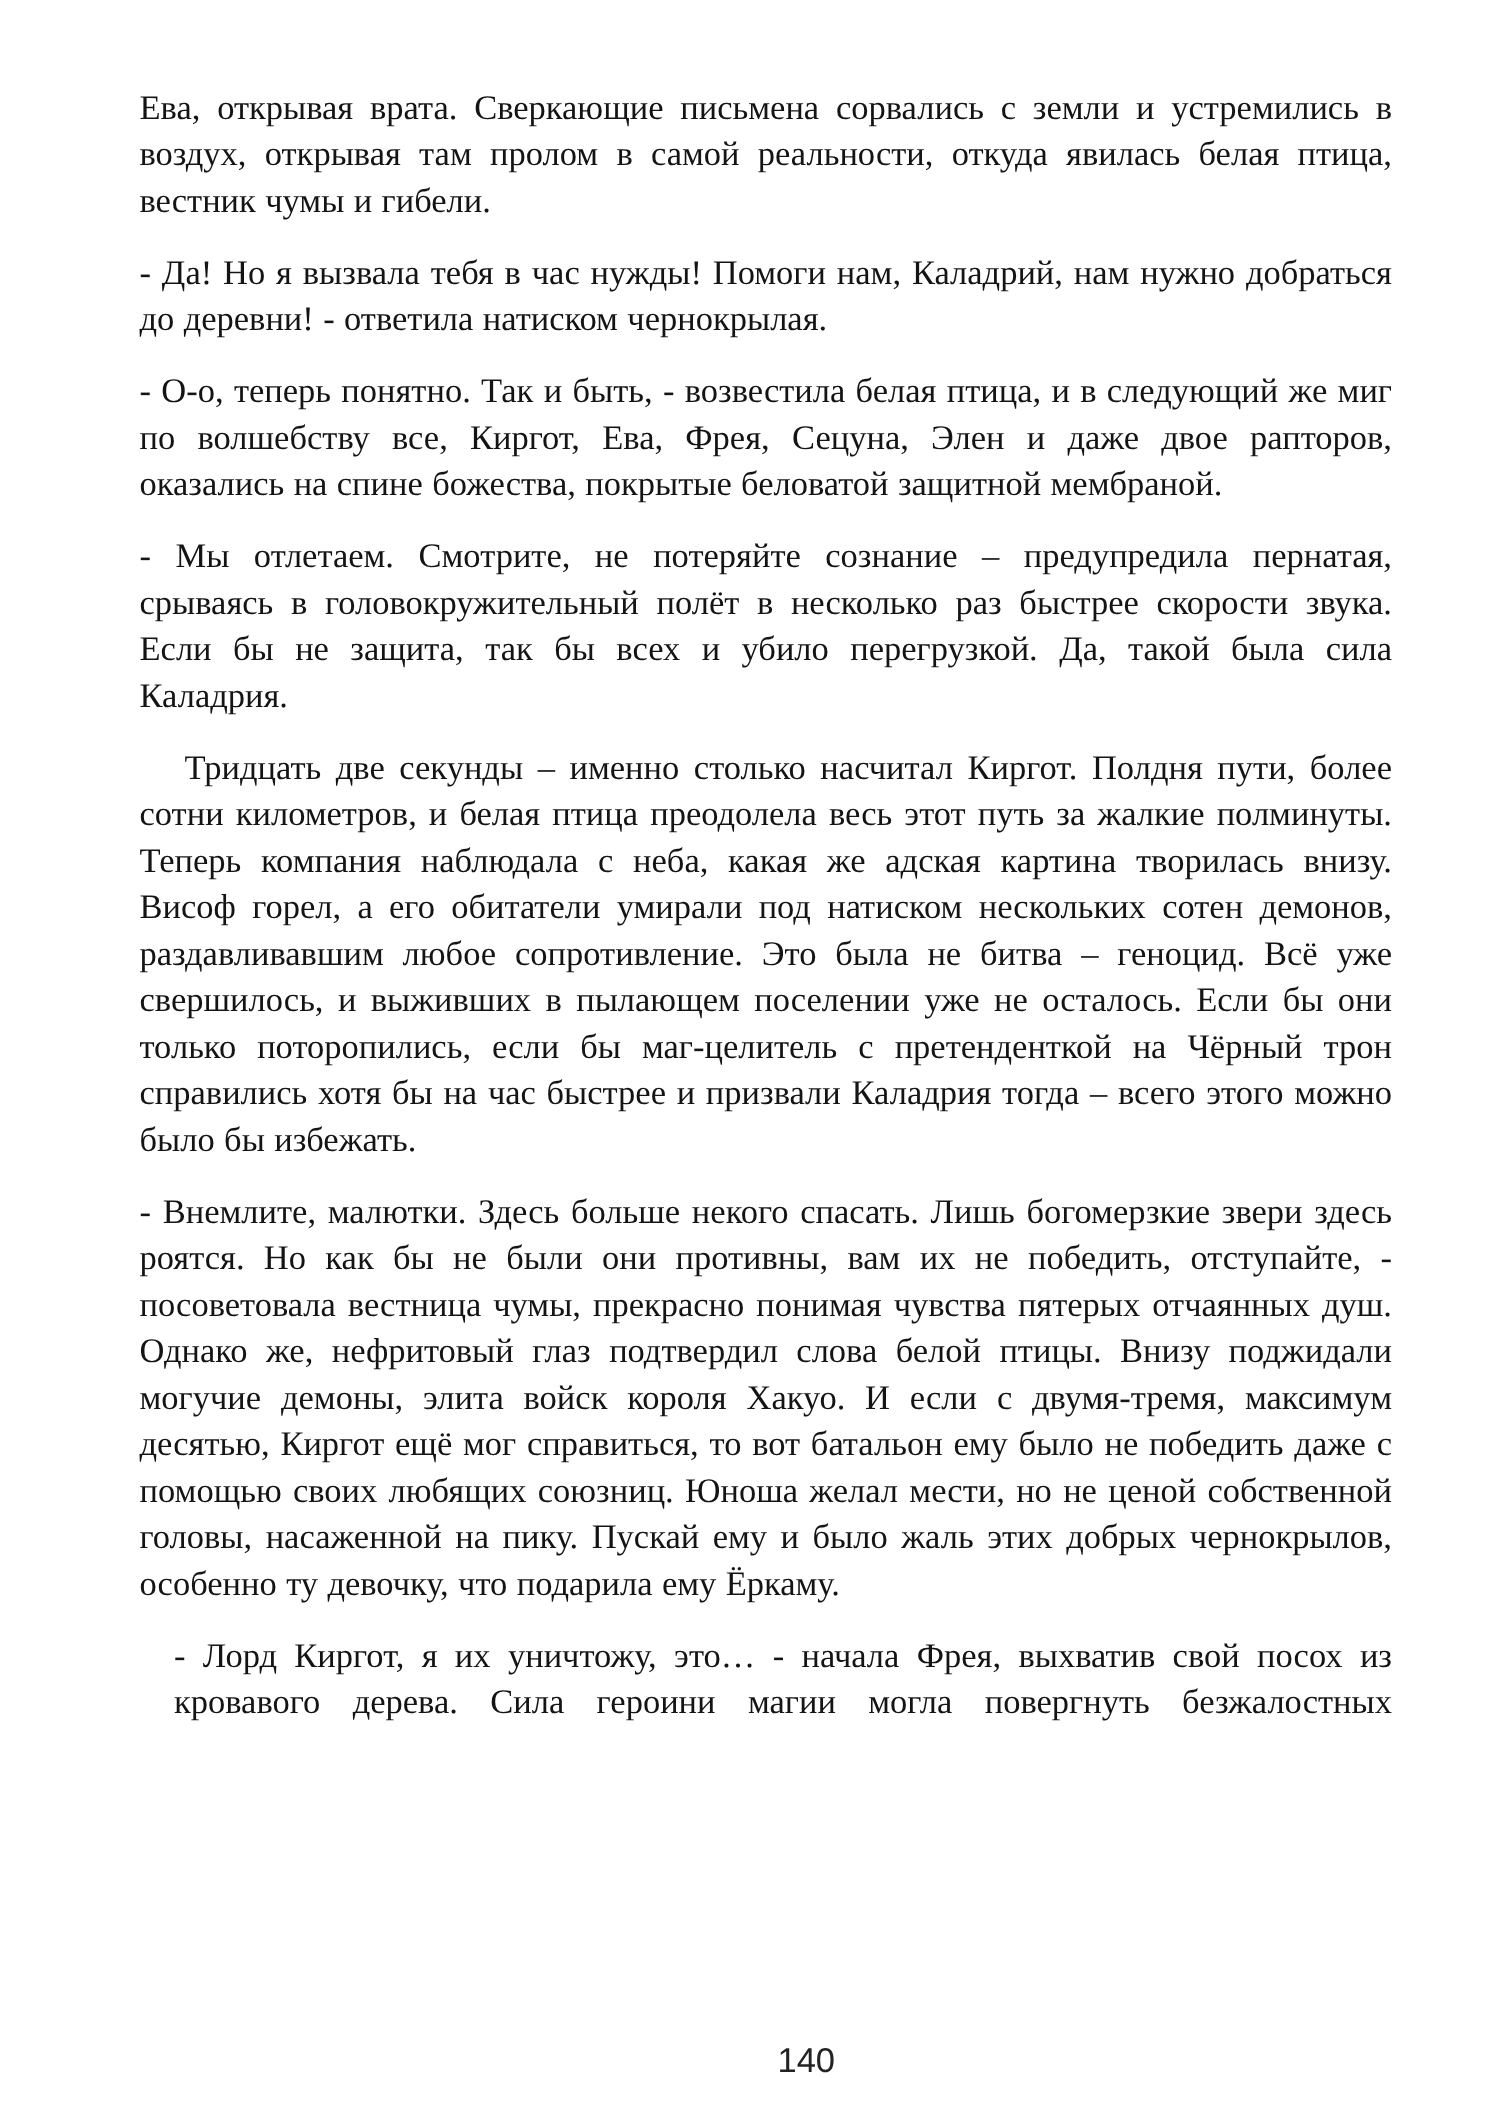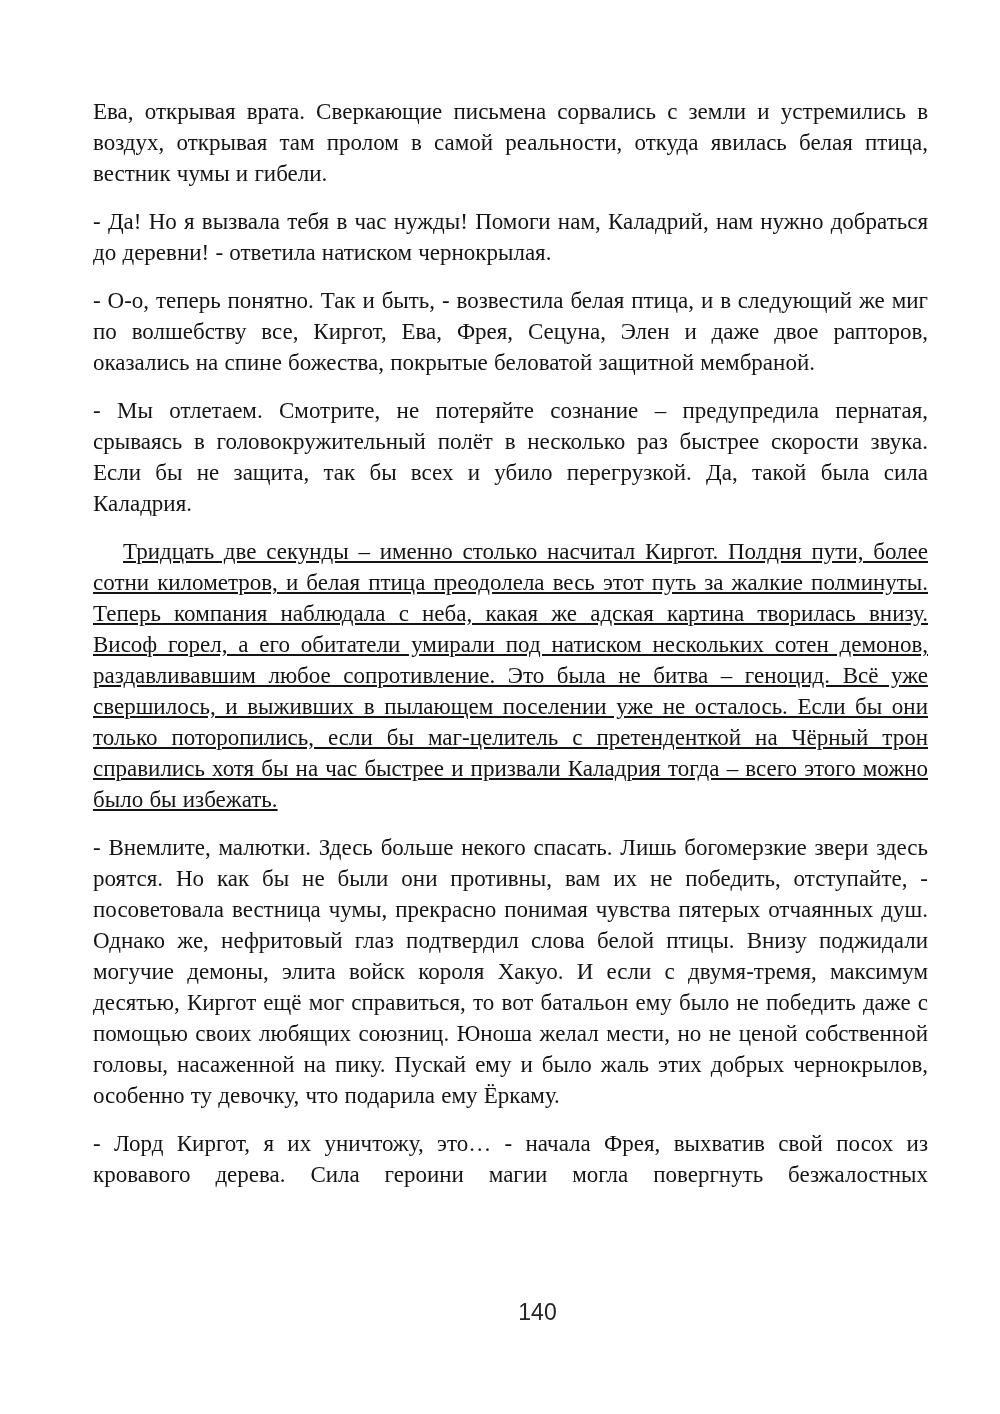--- a/index.html
+++ b/index.html
@@ -6,43 +6,43 @@
     margin: 0;
     padding: 0;
     background: #ffffff;
   }
   .page {
     position: relative;
     box-sizing: border-box;
     width: 1000px;
     height: 1414px;
     background: #ffffff;
-    padding: 96px 72px 0 93px;
+    padding: 56px 72px 0 93px;
     overflow: hidden;
     font-family: "Liberation Serif", "DejaVu Serif", serif;
     font-size: 23px;
     line-height: 31px;
     color: #141414;
   }
   .body-text p {
     margin: 0 0 17px 0;
     text-align: justify;
     text-indent: 0;
     word-spacing: 0.5px;
   }
   .body-text p.p-indent {
     text-indent: 30px;
-    text-decoration: underline;
   }
   .body-text p.p-justify-last {
     text-align-last: justify;
+    margin-left: 23px;
   }
   .footer {
     position: absolute;
-    top: 1299px;
+    top: 1360px;
     left: 120px;
     width: 835px;
     text-align: center;
     font-family: "Liberation Sans", "DejaVu Sans", sans-serif;
     font-size: 23px;
     line-height: 26px;
     color: #232323;
   }
 </style>
 </head>

